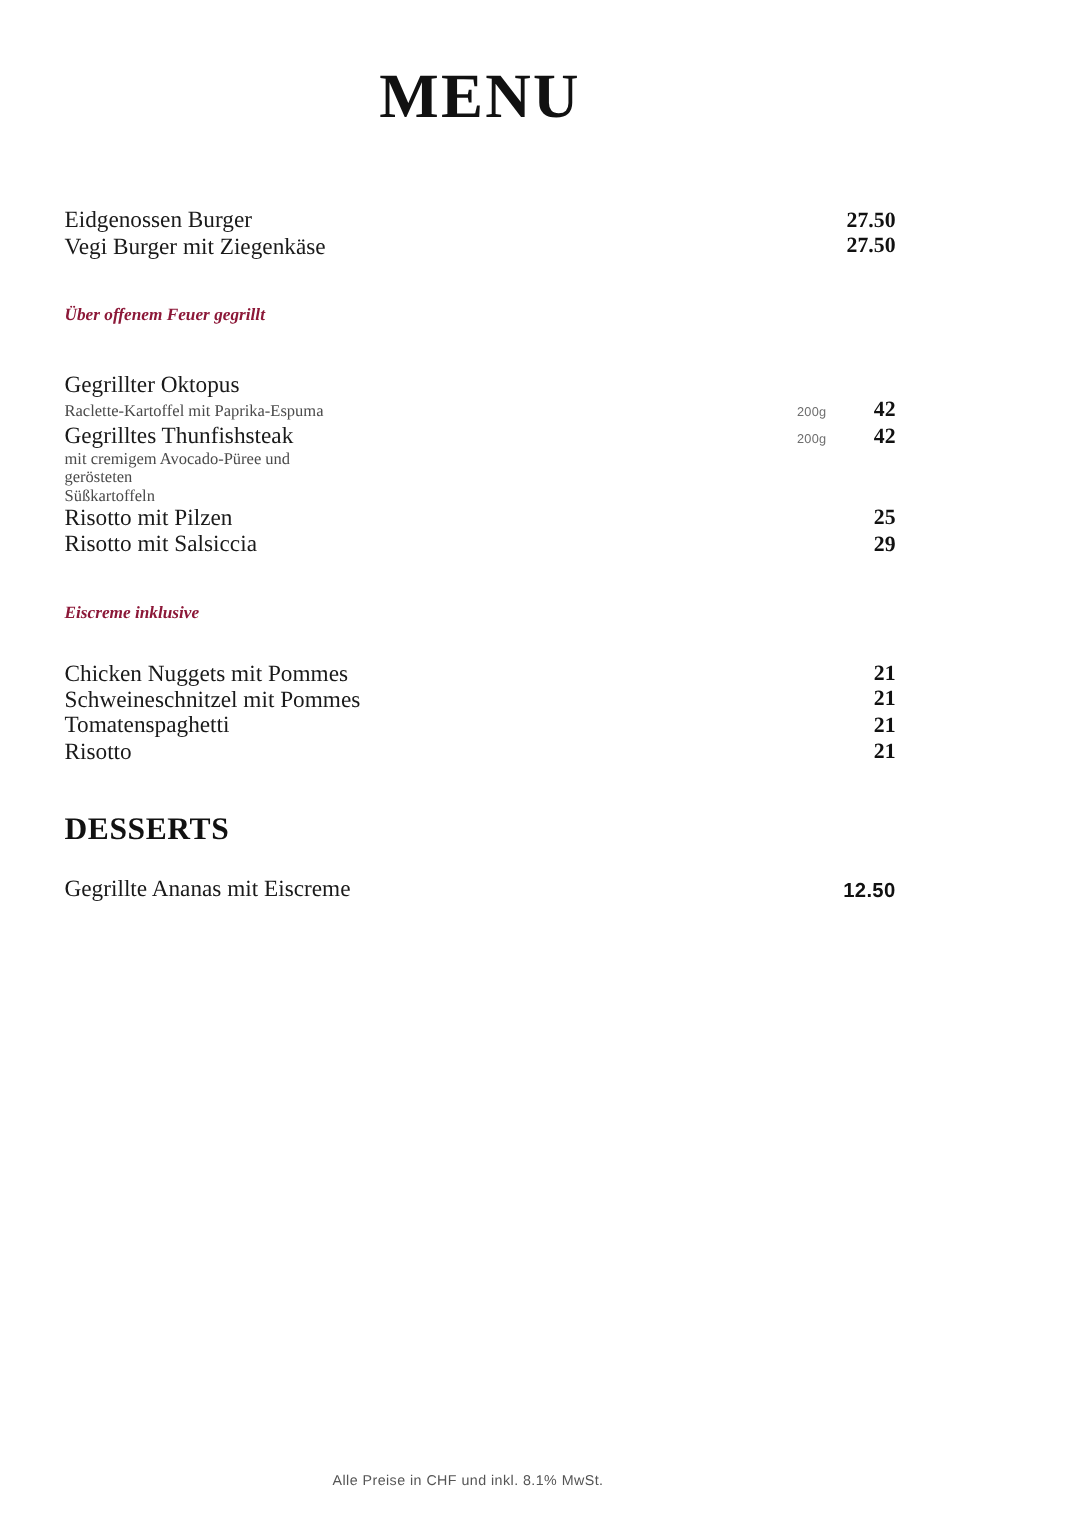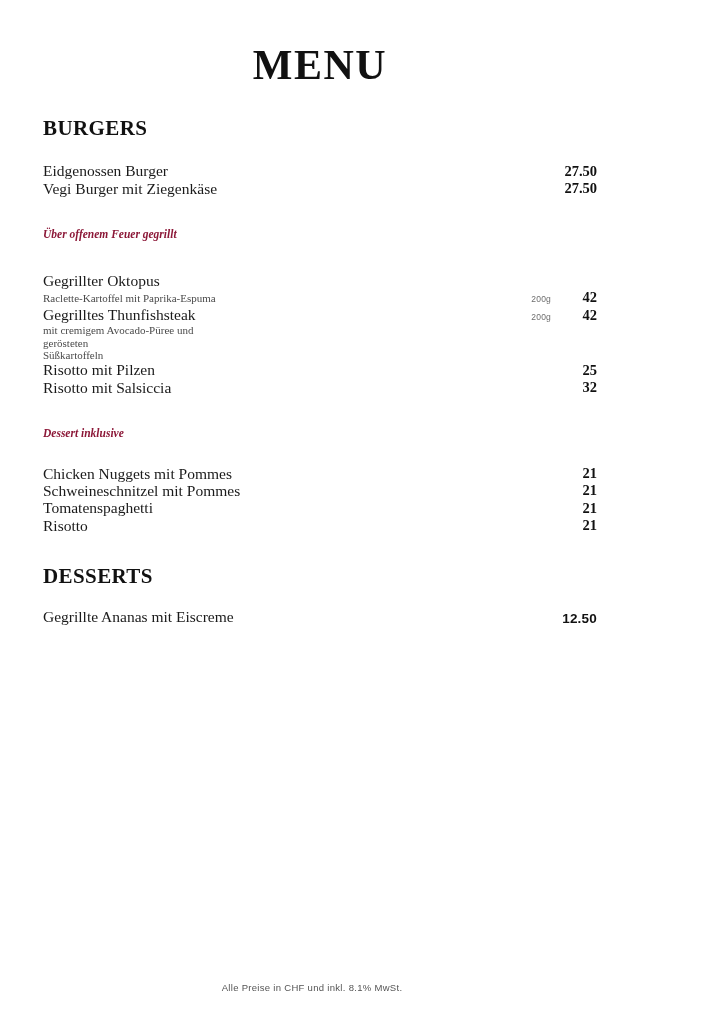--- a/index.html
+++ b/index.html
@@ -165,23 +165,20 @@
 </head>
 <body>
 
 <div class="page">
 
   <h1 class="menu-title">MENU</h1>
 
   <div class="content">
 
     <div class="section">
-      <div class="section-head">
-        <div class="section-title">BURGERS</div>
-      </div>
       <div class="sp-burgers"></div>
       <div class="items">
 
         <div class="item">
           <span class="item-name">Eidgenossen Burger</span>
           <span class="price-wrap">
             <span class="price">27.50</span>
           </span>
         </div>
 
@@ -235,32 +232,32 @@
         <div class="item">
           <span class="item-name">Risotto mit Pilzen</span>
           <span class="price-wrap">
             <span class="price">25</span>
           </span>
         </div>
 
         <div class="item">
           <span class="item-name">Risotto mit Salsiccia</span>
           <span class="price-wrap">
-            <span class="price">32</span>
+            <span class="price">29</span>
           </span>
         </div>
 
       </div>
     </div>
 
     <div class="gap-after-fisch"></div>
 
     <div class="section">
       <div class="section-head">
-        <div class="section-sub">Dessert inklusive</div>
+        <div class="section-sub">Eiscreme inklusive</div>
       </div>
       <div class="sp-kinder"></div>
       <div class="items">
 
         <div class="item">
           <span class="item-name">Chicken Nuggets mit Pommes</span>
           <span class="price-wrap">
             <span class="price">21</span>
           </span>
         </div>

